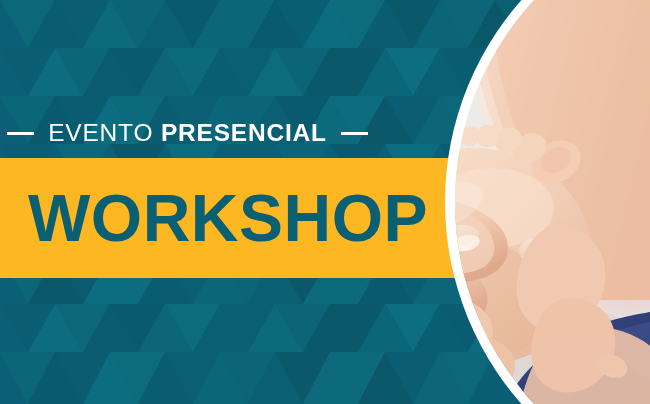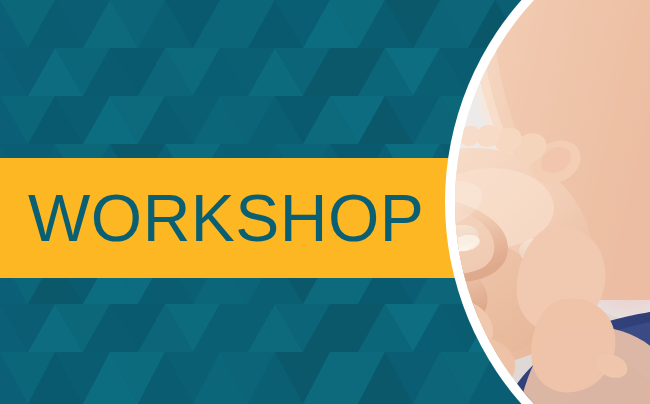--- a/index.html
+++ b/index.html
@@ -104,21 +104,21 @@
   .eyebrow-text .bold {
     font-weight: 700;
   }
 
   .workshop {
     position: absolute;
     left: 28px;
     top: 176px;
     color: #0a5f73;
     font-size: 66px;
-    font-weight: 400;
+    font-weight: 700;
     letter-spacing: 0.5px;
     line-height: 84px;
     white-space: nowrap;
   }
 </style>
 </head>
 <body>
 
 <div id="banner">
 
@@ -405,16 +405,21 @@
         <ellipse cx="612" cy="366" rx="16" ry="11" transform="rotate(22 612 366)" fill="url(#nailG)"></ellipse>
 
         <path d="M560 330 C596 320 640 330 660 356 L660 404 L520 404 C528 372 540 344 560 330 Z" fill="#eec3a8" opacity="0.9"></path>
 
         <ellipse cx="440" cy="206" rx="44" ry="22" transform="rotate(-18 440 206)" fill="#ffffff" opacity="0.18"></ellipse>
         <ellipse cx="404" cy="278" rx="30" ry="16" transform="rotate(-12 404 278)" fill="#ffffff" opacity="0.14"></ellipse>
       </svg>
     </div>
   </div>
 
+  <div class="eyebrow-row">
+    <span class="rule"></span>
+    <span class="eyebrow-text"><span class="lite">EVENTO</span><span>&nbsp;</span><span class="bold">PRESENCIAL</span></span>
+    <span class="rule"></span>
+  </div>
 
   <div class="workshop">WORKSHOP</div>
 
 </div>
 
 </body></html>

